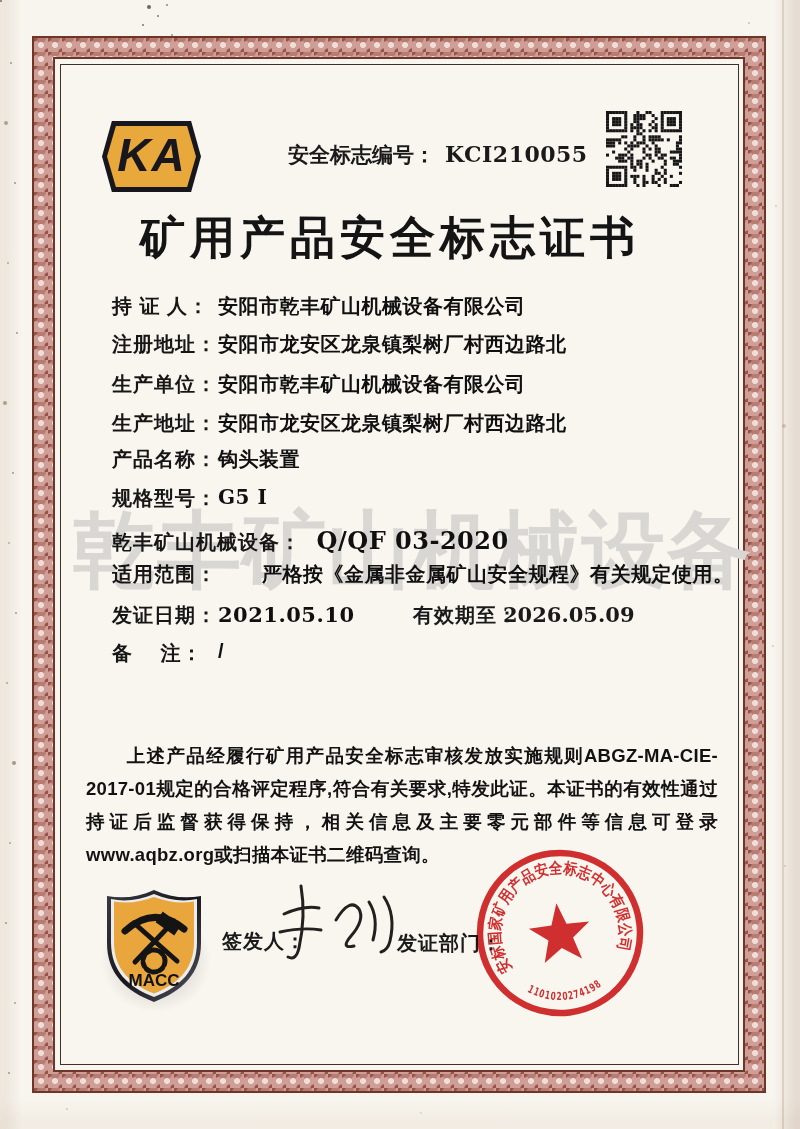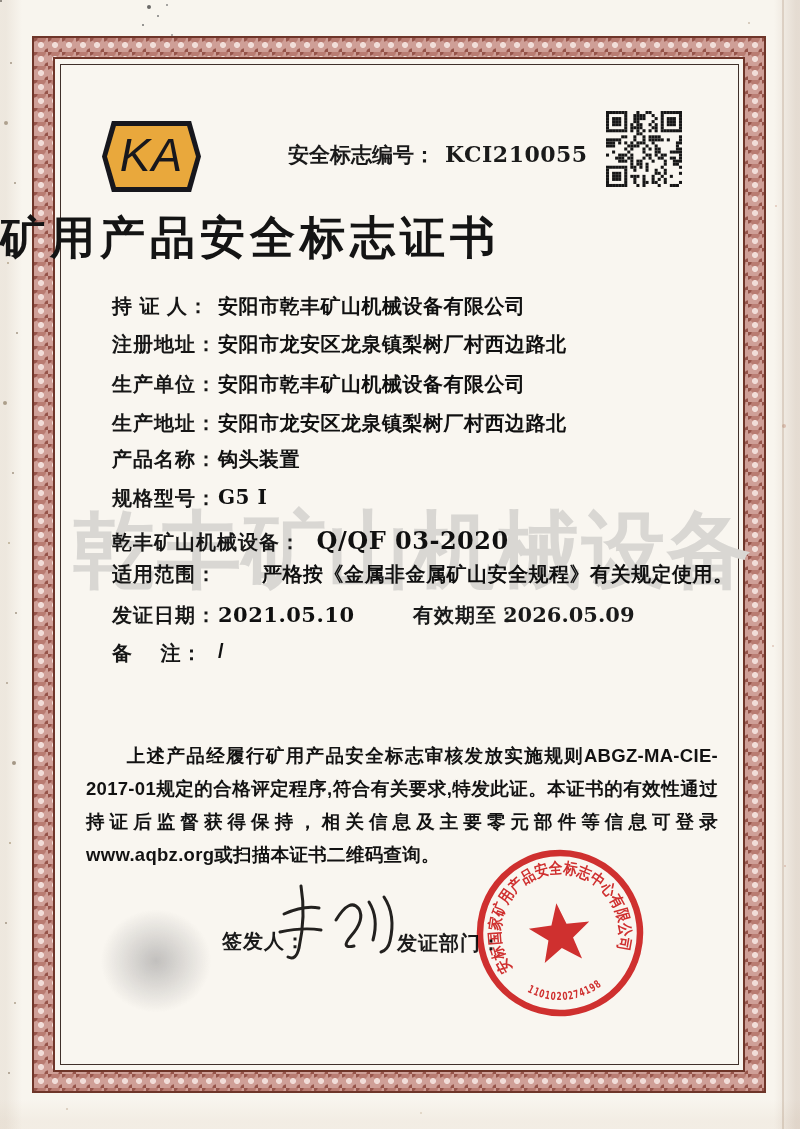--- a/index.html
+++ b/index.html
@@ -49,30 +49,30 @@
     font-size:84px;font-weight:700;letter-spacing:1px;color:#d9d7d3;z-index:1;}
 
   .content{position:absolute;inset:0;z-index:3;}
 
   
   .ka{position:absolute;left:102px;top:121px;width:99px;height:71px;
     clip-path:polygon(10% 0,90% 0,100% 50%,90% 100%,10% 100%,0 50%);
     background:#17171d;display:flex;align-items:center;justify-content:center;}
   .ka-in{width:89px;height:61px;clip-path:polygon(10% 0,90% 0,100% 50%,90% 100%,10% 100%,0 50%);
     background:#e9a83c;display:flex;align-items:center;justify-content:center;}
-  .ka-txt{font-family:"Liberation Sans",sans-serif;font-weight:400;font-style:italic;
+  .ka-txt{font-family:"Liberation Sans",sans-serif;font-weight:700;font-style:italic;
     font-size:46px;line-height:1;color:#17171d;letter-spacing:1px;transform:translateY(-2px);}
 
   .markline{position:absolute;left:288px;top:141px;white-space:nowrap;}
   .markline .lab{font-size:21px;font-weight:700;}
   .markline .num{font-family:"DejaVu Serif","Liberation Serif",serif;font-size:22px;font-weight:700;letter-spacing:.5px;margin-left:10px;margin-top:12px;}
 
   #qr{position:absolute;left:606px;top:111px;width:76px;height:76px;}
 
-  .title{position:absolute;left:0;right:20px;top:208px;text-align:left;
+  .title{position:absolute;left:0;right:20px;top:208px;text-align:center;
     font-family:"DejaVu Serif","Liberation Serif",serif;
     font-size:45px;font-weight:700;letter-spacing:5px;color:#141414;}
 
   
   .row{position:absolute;left:112px;right:60px;height:26px;font-size:20px;white-space:nowrap;}
   .flabel{font-weight:700;letter-spacing:1px;color:#161616;}
   .fvalue{position:absolute;left:106px;top:0;font-weight:600;color:#101010;letter-spacing:.5px;}
   .row.inline .fvalue{position:static;margin-left:10px;}
   .row.wide .fvalue{left:150px;}
   .flabel2{position:absolute;left:290px;top:0;font-weight:700;letter-spacing:1px;margin-left:11px;}
@@ -440,20 +440,42 @@
     </div>
 
     <div class="row" style="top:640px">
       <span class="flabel">备　 注：</span>
       <span class="fvalue">/</span>
     </div>
 
     <div class="statement">上述产品经履行矿用产品安全标志审核发放实施规则ABGZ-MA-CIE-2017-01规定的合格评定程序,符合有关要求,特发此证。本证书的有效性通过持证后监督获得保持，相关信息及主要零元部件等信息可登录www.aqbz.org或扫描本证书二维码查询。</div>
 
     <div class="shield-shadow"></div>
+    <div class="shield-wrap">
+      <svg width="106" height="122" viewBox="0 0 106 118">
+        <defs>
+          <linearGradient id="shg" x1="0" y1="0" x2="1" y2="1">
+            <stop offset="0" stop-color="#3a3a44"></stop>
+              <stop offset=".5" stop-color="#17171d"></stop>
+              <stop offset="1" stop-color="#55555f"></stop>
+          </linearGradient>
+        </defs>
+        <path d="M53,3 C68,10 84,12 100,9 L100,56 C100,87 81,104 53,115 C25,104 6,87 6,56 L6,9 C22,12 38,10 53,3 Z" fill="url(#shg)"></path>
+        <path d="M53,7 C67,13 82,15 96,12 L96,55 C96,84 79,100 53,110 C27,100 10,84 10,55 L10,12 C24,15 39,13 53,7 Z" fill="#ececec"></path>
+        <path d="M53,10 C66,15 80,17 93,14.5 L93,55 C93,82 77,97 53,106.5 C29,97 13,82 13,55 L13,14.5 C26,17 40,15 53,10 Z" fill="#e9a63d"></path>
+        <g stroke="#141414" stroke-linecap="round" fill="none">
+          <path d="M24,44 Q53,18 83,42" stroke-width="7"></path>
+          <path d="M33,36 L76,74" stroke-width="5"></path>
+          <path d="M73,34 L34,75" stroke-width="5"></path>
+          <path d="M62,26 l17,12 -6,9 -17,-12 z" fill="#141414" stroke-width="2"></path>
+          <circle cx="53" cy="74" r="11" stroke-width="5" stroke-dasharray="4 3.2"></circle>
+        </g>
+        <text x="53" y="99" text-anchor="middle" font-family="Liberation Sans, sans-serif" font-size="17" font-weight="700" fill="#111">MACC</text>
+      </svg>
+    </div>
 
     <div class="signer">签发人：</div>
 
     <svg id="signature" width="160" height="110" viewBox="0 0 160 110">
       <g stroke="#23211f" stroke-width="3" fill="none" stroke-linecap="round">
         <path d="M28,44 q20,-9 35,-6"></path>
         <path d="M24,62 q23,-5 41,-2"></path>
         <path d="M45,16 q5,30 -2,62 q-3,13 -11,9"></path>
         <path d="M80,50 q14,-23 23,-11 q6,11 -8,27 q-11,13 3,10"></path>
         <path d="M113,32 q10,16 4,38"></path>

